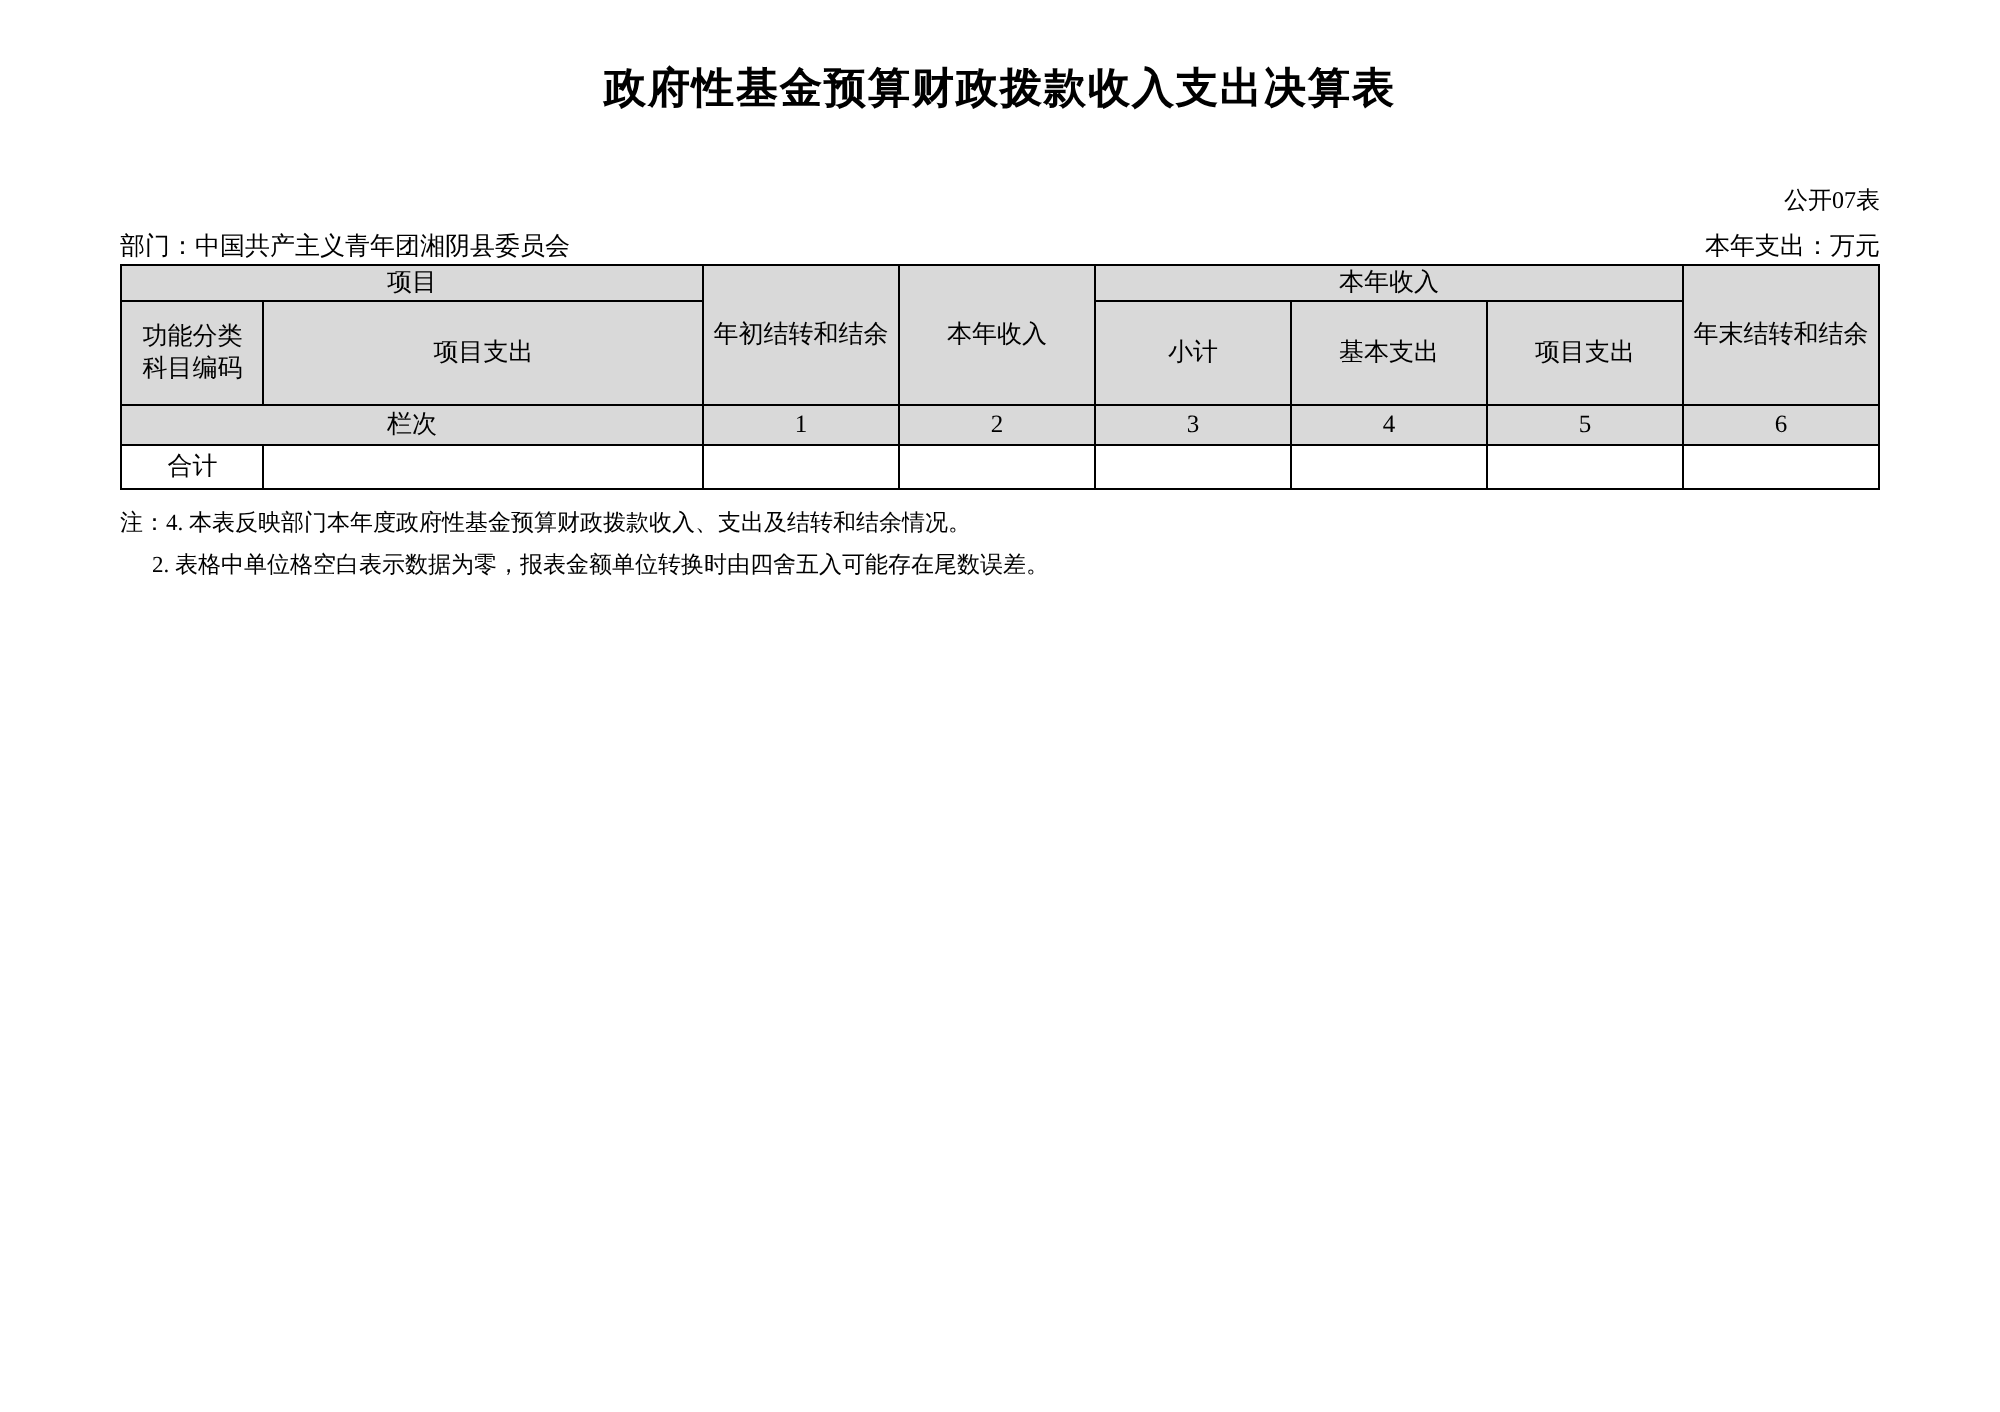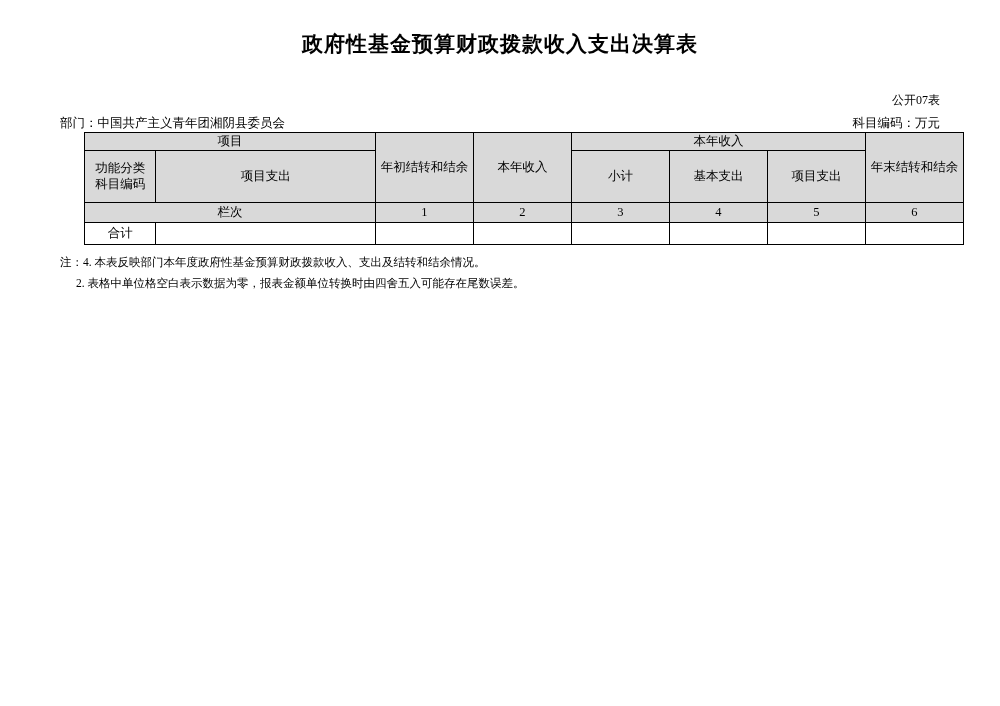--- a/index.html
+++ b/index.html
@@ -47,21 +47,20 @@
   .meta-left, .meta-right {
     font-size: 12.5px;
   }
   table.main {
     position: absolute;
     left: 60px;
     top: 102px;
     width: 880px;
     border-collapse: collapse;
     table-layout: fixed;
-    margin-left: 24px;
   }
   table.main td, table.main th {
     border: 1px solid #000000;
     text-align: center;
     vertical-align: middle;
     font-size: 12.5px;
     font-weight: normal;
     padding: 0;
   }
   .hdr {
@@ -96,21 +95,21 @@
 <body>
 
 <div class="page">
 
   <div class="doc-title">政府性基金预算财政拨款收入支出决算表</div>
 
   <div class="form-code">公开07表</div>
 
   <div class="meta-row">
     <div class="meta-left">部门：中国共产主义青年团湘阴县委员会</div>
-    <div class="meta-right">科目编码：万元</div>
+    <div class="meta-right">本年支出：万元</div>
   </div>
 
   <table class="main">
     <colgroup>
       <col style="width:70px">
       <col style="width:215px">
       <col style="width:96px">
       <col style="width:96px">
       <col style="width:96px">
       <col style="width:96px">

